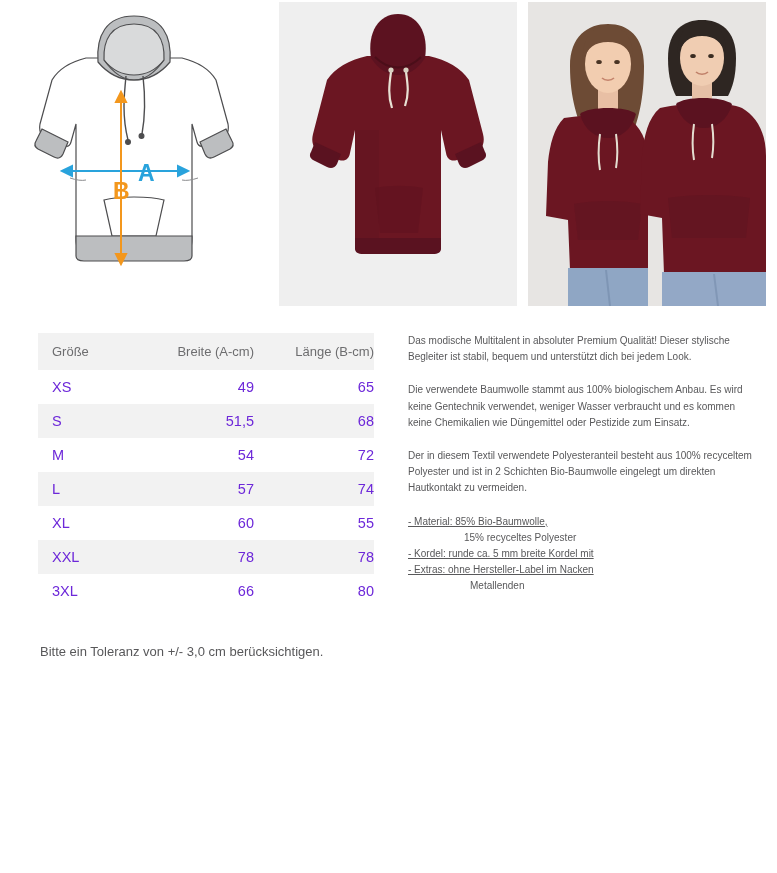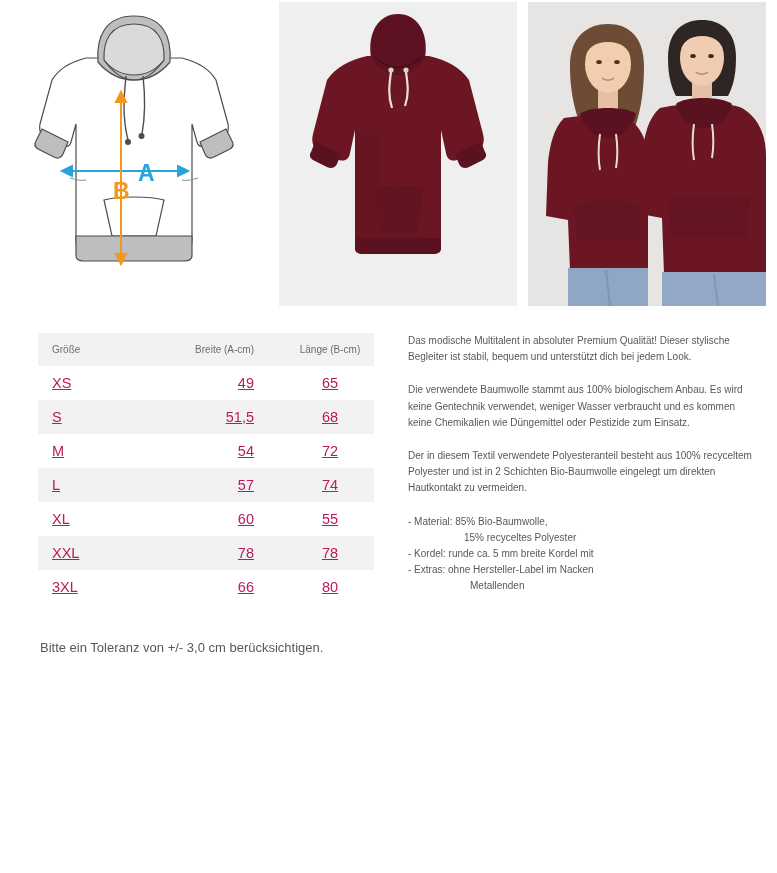--- a/index.html
+++ b/index.html
@@ -70,28 +70,27 @@
     border-collapse: collapse;
     width: 336px;
     font-size: 14.5px;
   }
   table.size-table th {
     font-weight: normal;
     color: #6d6d6f;
     text-align: left;
     padding: 11px 0 11px 14px;
     background: #f2f2f2;
-    font-size: 10px;
+    font-size: 13px;
   }
   table.size-table th.c2, table.size-table td.c2 { width: 130px; text-align: right; padding-left: 36px;}
-  table.size-table th.c3, table.size-table td.c3 { width: 120px; text-align: center; padding-left: 32px;}
+  table.size-table th.c3, table.size-table td.c3 { width: 120px; text-align: right; padding-left: 32px;}
   table.size-table td {
     padding: 9px 0 9px 14px;
-    color: #be185d;
-    text-decoration: underline;
+    color: #6d28d9;
   }
   table.size-table tr.odd td { background: #f2f2f2; }
   table.size-table tr.even td { background: #ffffff; }
   .tolerance {
     margin-top: 36px;
     font-size: 13px;
     color: #58585a;
     padding-left: 2px;
   }
 
@@ -103,20 +102,21 @@
     line-height: 1.62;
     color: #58585a;
   }
   .right-col p {
     margin: 0 0 17px 0;
   }
   .right-col ul {
     list-style: none;
     margin: 0;
     padding: 0;
+    text-decoration: underline;
   }
   .right-col li {
     margin: 0;
     padding: 0;
     line-height: 1.62;
   }
   .indent {
     display: inline-block;
     padding-left: 56px;
   }

